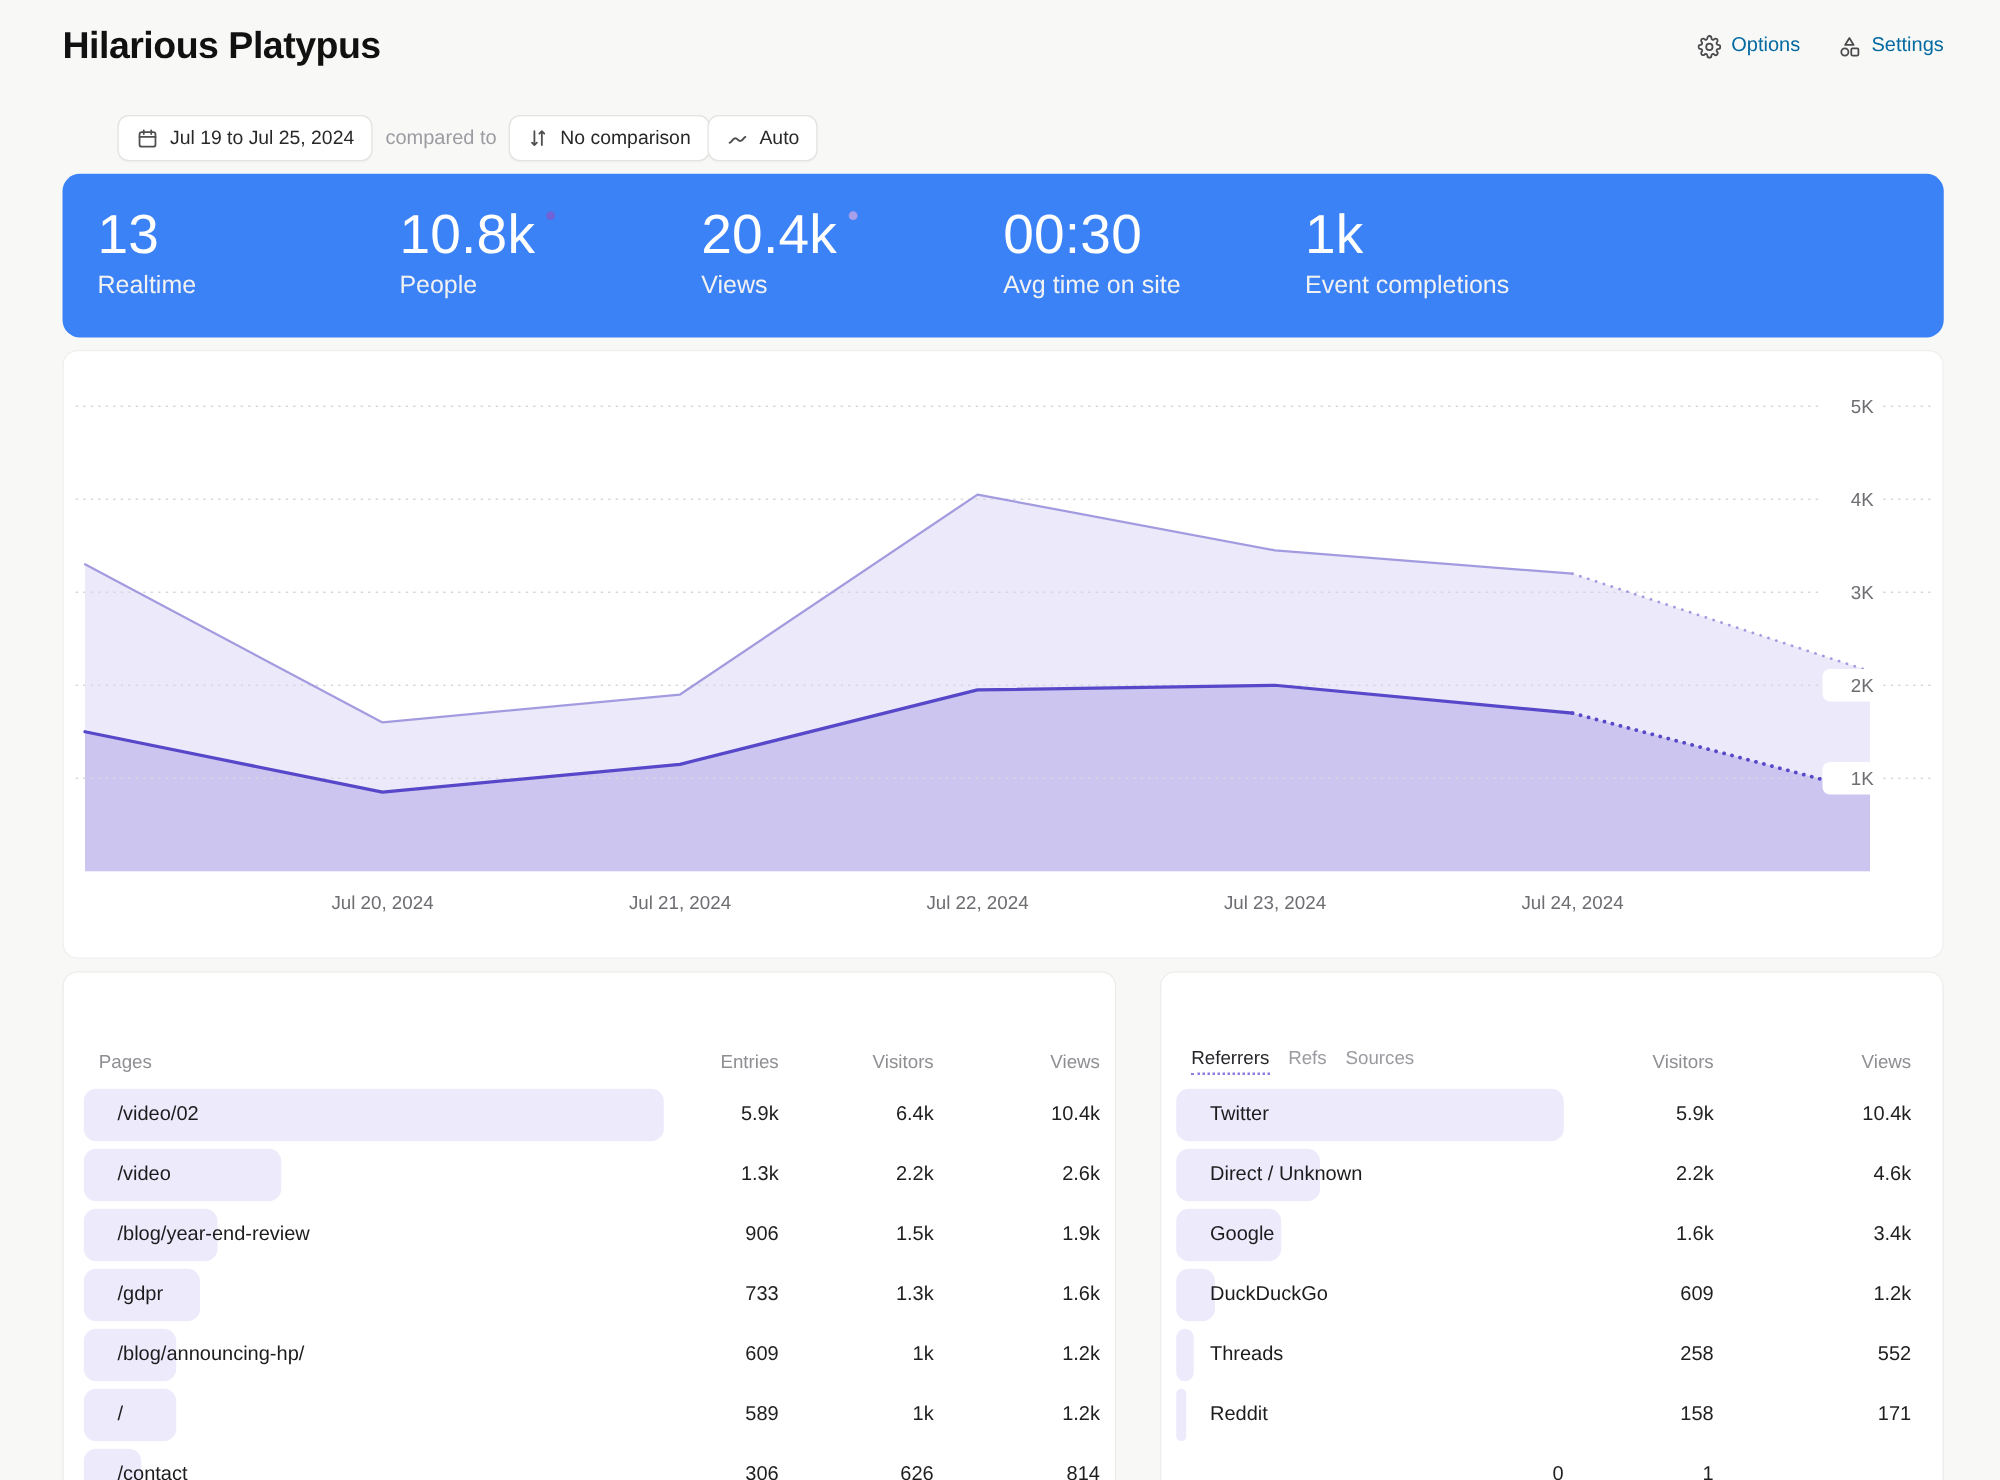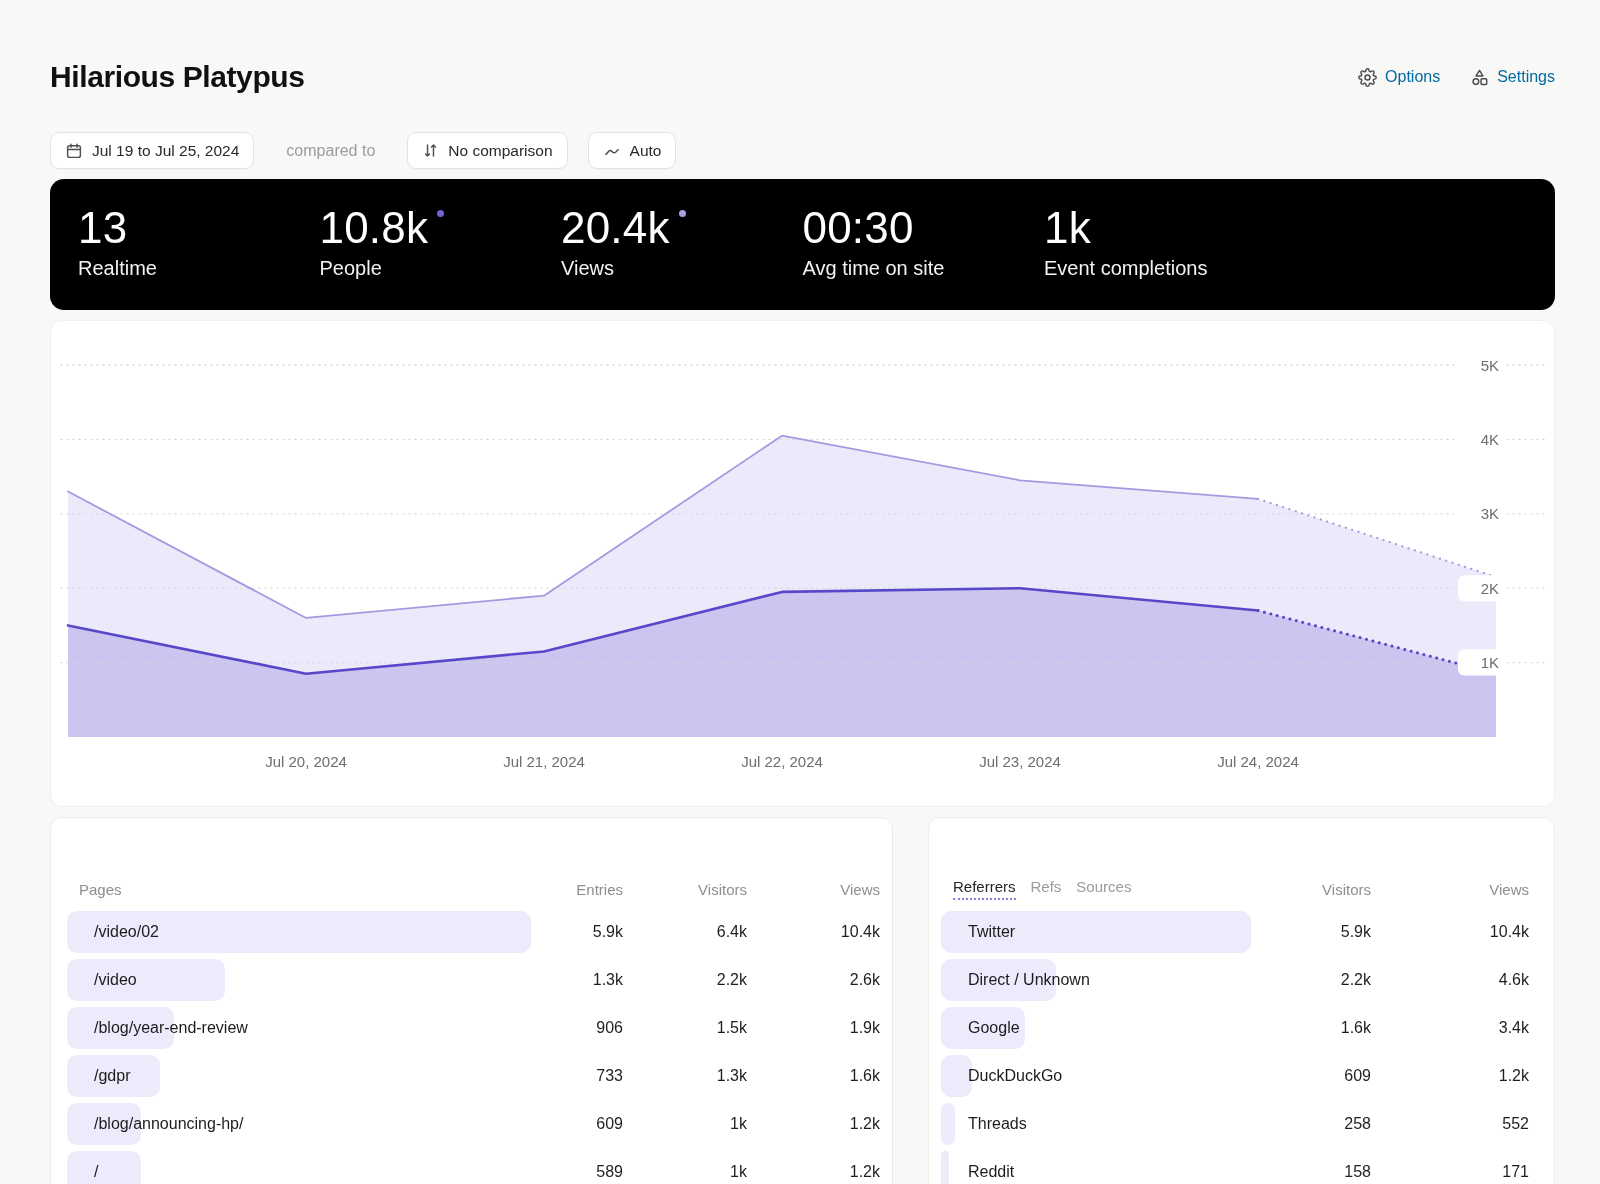--- a/index.html
+++ b/index.html
@@ -5,41 +5,41 @@
   * { margin:0; padding:0; box-sizing:border-box; }
   html,body { width:1600px; height:1184px; overflow:hidden; }
   body {
     font-family:"Liberation Sans", sans-serif;
     background:#f8f8f7;
     color:#1d1d1f;
   }
   .page { width:1600px; height:1184px; padding:0 45px 0 50px; overflow:hidden; }
 
   
-  .topbar { display:flex; justify-content:space-between; align-items:center; padding-top:20px;margin-top:40px; }
+  .topbar { display:flex; justify-content:space-between; align-items:center; padding-top:20px; }
   .site-title { font-size:30px; font-weight:700; letter-spacing:-0.4px; color:#111; }
   .top-actions { display:flex; gap:30px; align-items:center; }
   .top-action { display:flex; gap:8px; align-items:center; font-size:16px; color:#0369a1; cursor:pointer; }
   .top-action svg { display:block; }
 
   
-  .filters { display:flex; align-items:center; margin-top:38px; gap:32px; }
+  .filters { display:flex; align-items:center; margin-top:38px; gap:10px;margin-left:44px; }
   .btn {
     display:flex; align-items:center; gap:9px;
     background:#fff; border:1px solid #e3e3e1; border-radius:9px;
     height:37px; padding:0 14px; font-size:15.5px; color:#28282a; cursor:pointer;
     box-shadow:0 1px 1px rgba(0,0,0,.02);
   }
   .compared-to { color:#9b9ba1; font-size:16px; }
   .btn svg { display:block; }
   .filters .gap-sm { margin-left:-12px; }
 
   
   .statsbar {
-    margin-top:10px; height:131px; background:#000000; border-radius:14px;
+    margin-top:10px; height:131px; background:#3b82f6; border-radius:14px;
     display:grid; grid-template-columns:repeat(6,1fr); padding:26px 28px 0 28px;
   }
   .stat { color:#fff; }
   .stat-value { font-size:44px; font-weight:300; letter-spacing:0.2px; line-height:46px; white-space:nowrap; }
   .stat-dot { display:inline-block; width:7px; height:7px; border-radius:50%; margin-left:9px; vertical-align:26px; }
   .stat-label { margin-top:6px; font-size:20px; color:#f2f2f2; font-weight:400; }
 
   
   .chart-card {
     margin-top:10px; height:487px; background:#fff;

